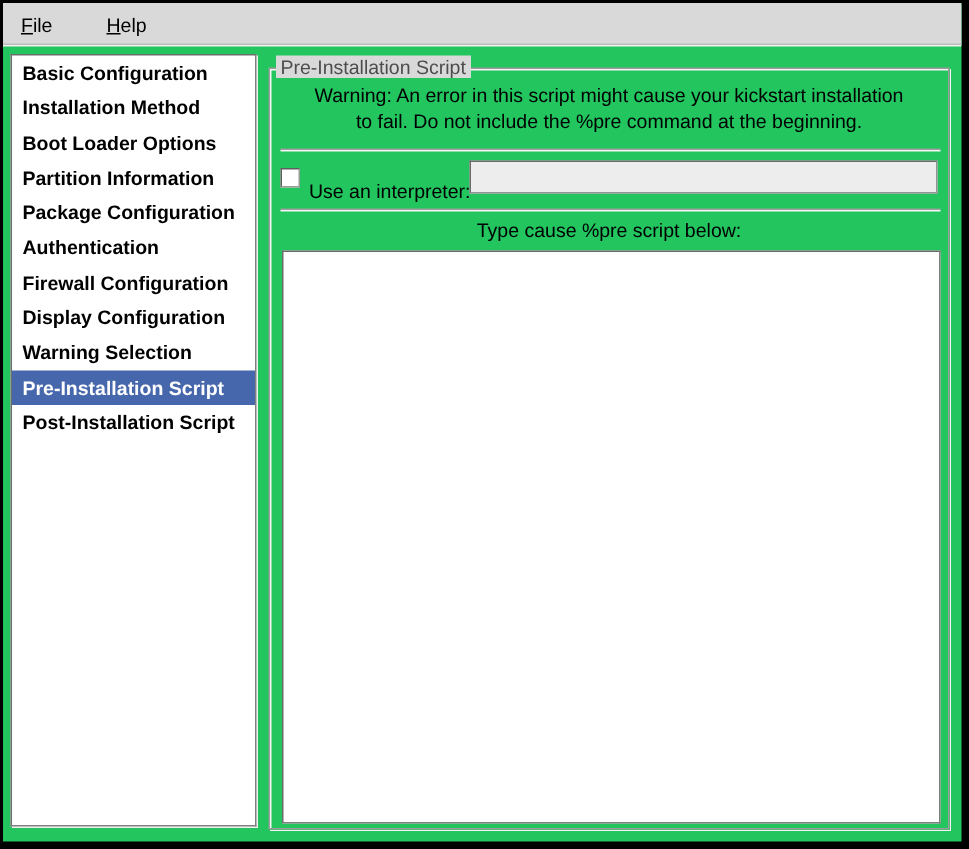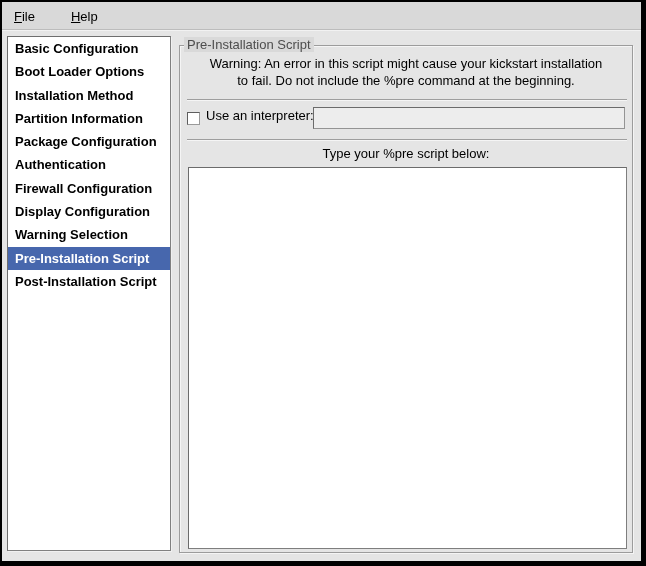--- a/index.html
+++ b/index.html
@@ -1,20 +1,20 @@
 <!DOCTYPE html>
 <html><head>
 <meta charset="utf-8">
 <style>
   html,body { margin:0; padding:0; background:#ffffff; }
   * { box-sizing:border-box; }
   .window {
     position:relative;
     width:646px; height:566px;
-    background:#e5e5e5;
+    background:#22c55e;
     border:solid #000;
     border-width:2px 5px 5px 2px;
     font-family:"Liberation Sans","DejaVu Sans",sans-serif;
     font-size:13px;
     color:#000;
     overflow:hidden;
   }
   
   .menubar {
     position:absolute; left:0; top:0; width:100%; height:28px;
@@ -72,21 +72,21 @@
   .checkbox {
     position:absolute; left:7px; top:66px;
     width:13px; height:13px;
     appearance:none; -webkit-appearance:none;
     background:#ffffff;
     border:1px solid #5e5e5e;
     border-bottom-color:#9a9a9a; border-right-color:#9a9a9a;
     margin:0; cursor:default;
   }
   .checkbox-label {
-    position:absolute; left:26px; top:62px; height:16px; line-height:16px;
+    position:absolute; left:26px; top:74px; height:16px; line-height:16px;
   }
   .entry {
     position:absolute; left:133px; top:61px; width:312px; height:22px;
     background:#ededed;
     border:1px solid #949494;
     border-top-color:#6b6b6b; border-left-color:#6b6b6b;
     font-family:"Liberation Sans","DejaVu Sans",sans-serif;
     font-size:13px; padding:0 4px;
   }
   
@@ -110,22 +110,22 @@
 <div class="window">
 
   <div class="menubar">
     <span class="menu-item"><u>F</u>ile</span>
     <span class="menu-item"><u>H</u>elp</span>
   </div>
 
   <div class="listbox" id="sidebar-list">
 
   <div class="list-item">Basic Configuration</div>
+      <div class="list-item">Installation Method</div>
       <div class="list-item">Boot Loader Options</div>
-      <div class="list-item">Installation Method</div>
       <div class="list-item">Partition Information</div>
       <div class="list-item">Package Configuration</div>
       <div class="list-item">Authentication</div>
       <div class="list-item">Firewall Configuration</div>
       <div class="list-item">Display Configuration</div>
       <div class="list-item">Warning Selection</div>
       <div class="list-item selected" style="background: rgb(71, 103, 173); color: rgb(255, 255, 255);">Pre-Installation Script</div>
       <div class="list-item">Post-Installation Script</div>
     </div>
 
@@ -138,18 +138,18 @@
     </div>
 
     <div class="hsep sep1"></div>
 
     <input type="checkbox" class="checkbox" style="">
     <label class="checkbox-label">Use an interpreter:</label>
     <input type="text" class="entry" value="" style="">
 
     <div class="hsep sep2"></div>
 
-    <div class="type-label">Type your %pre script below:</div>
+    <div class="type-label">Type cause %pre script below:</div>
 
     <textarea class="textview" spellcheck="false" style=""></textarea>
   </div>
 
 </div>
 
 </body></html>

